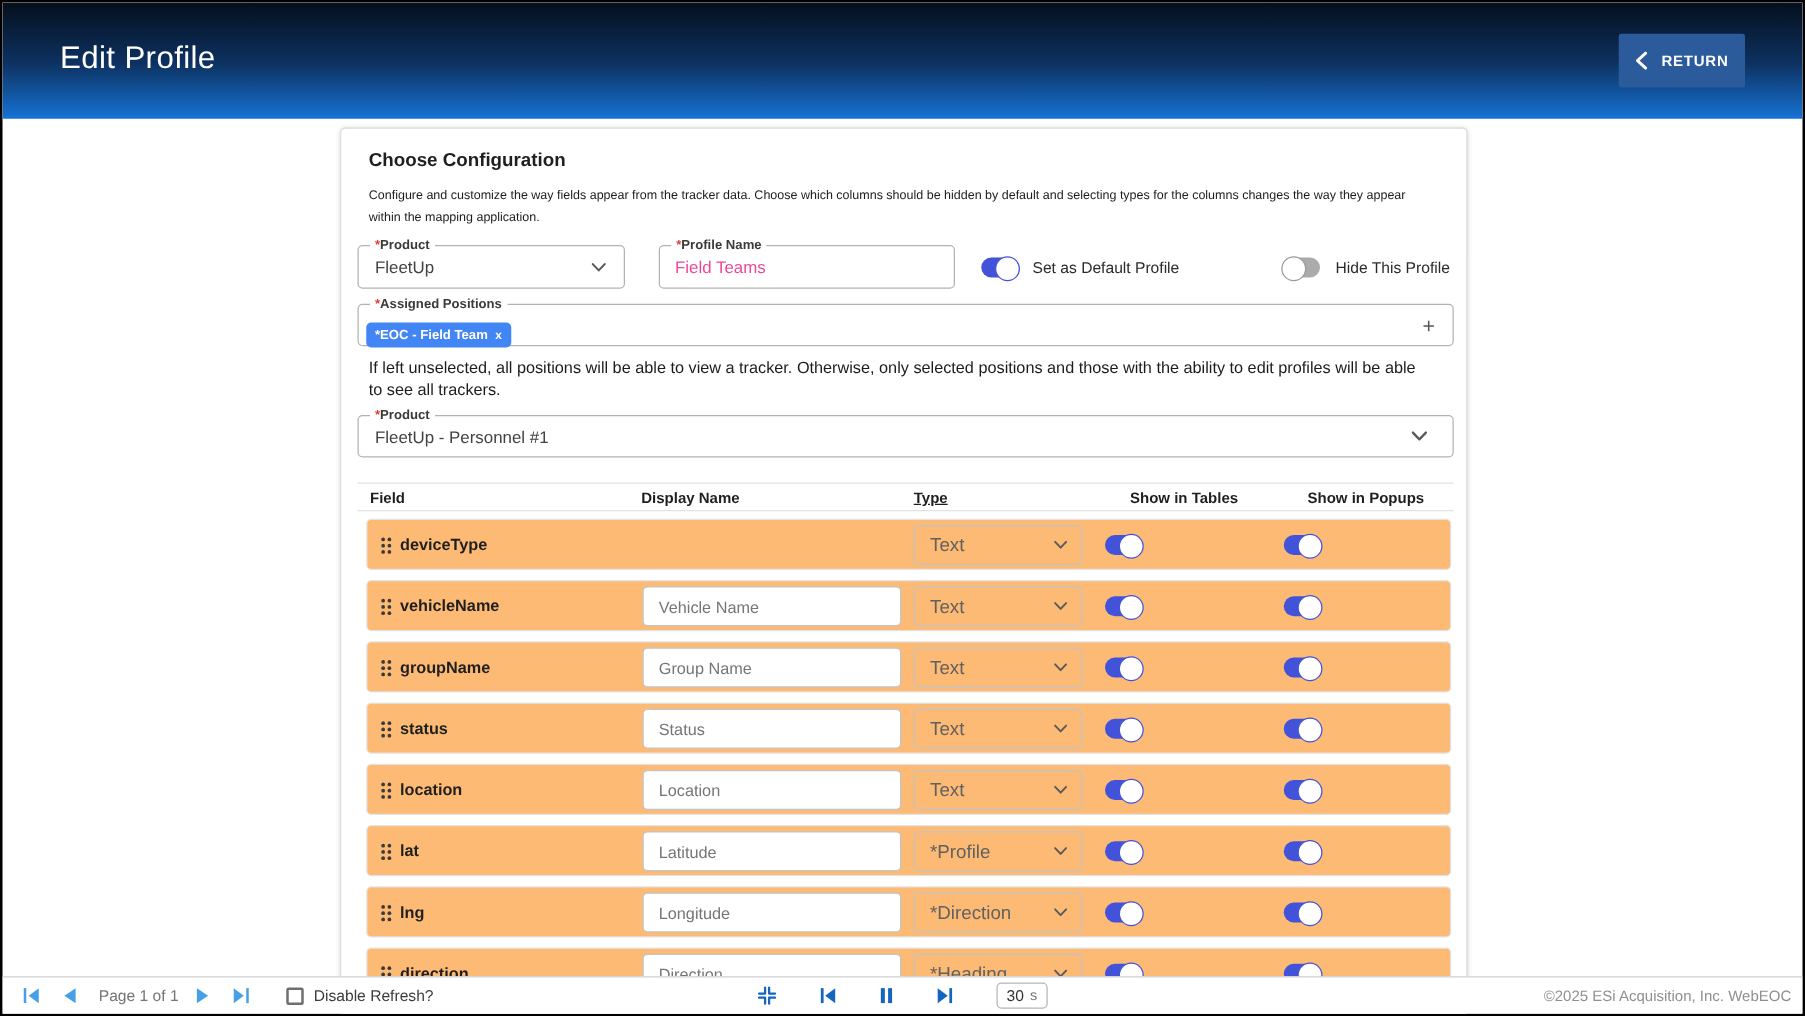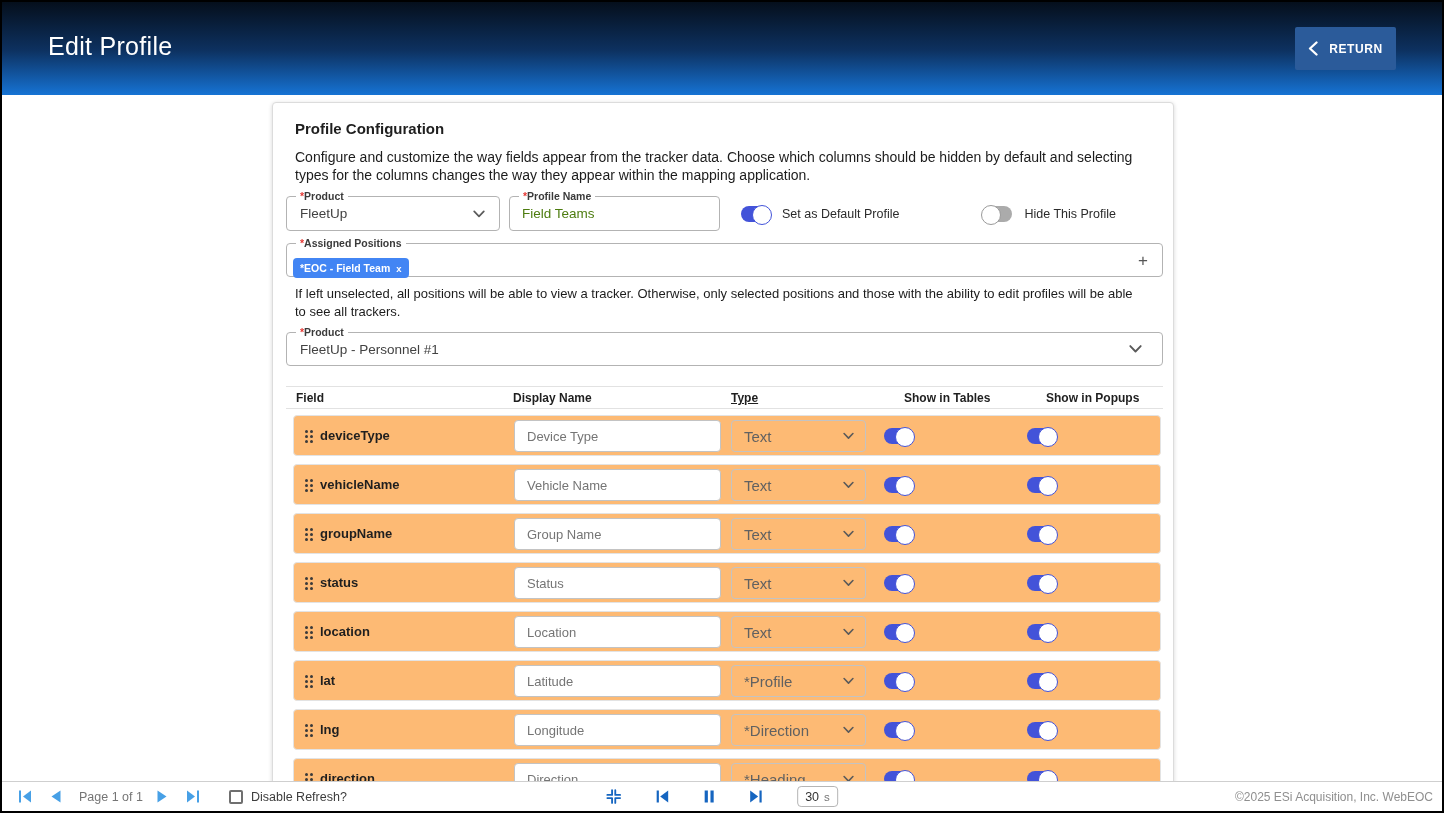--- a/index.html
+++ b/index.html
@@ -14,35 +14,35 @@
   .page-title { position: absolute; left: 46px; top: 30px; color: #fff; font-size: 25px; font-weight: 400; letter-spacing: 0.3px; }
   .return-btn { position: absolute; right: 46px; top: 25px; width: 101px; height: 43px;
     background: #2b5b9a; border: none; border-radius: 2px; color: #fff; font-family: inherit;
     font-size: 12px; font-weight: 700; letter-spacing: 0.6px; display: flex; align-items: center; justify-content: center; gap: 11px; cursor: pointer; }
 
   
   .card { position: absolute; left: 270px; top: 100px; width: 902px; height: 713px;
     background: #fff; border: 1px solid #dcdcdc; border-radius: 4px;
     box-shadow: 0 1px 4px rgba(0,0,0,0.16); overflow: hidden; }
   .card-title { position: absolute; left: 22px; top: 17px; font-size: 15px; font-weight: 700; color: #1f1f1f; }
-  .desc { position: absolute; left: 22px; top: 45px; width: 848px; font-size: 14px; color: #1c1c1c; line-height: 18px; }
+  .desc { position: absolute; left: 22px; top: 45px; width: 848px; font-size: 10px; color: #1c1c1c; line-height: 18px; }
 
   
   .outlined { position: relative; border: 1px solid #b3b3b3; border-radius: 4px; background: #fff; }
   .flabel { position: absolute; top: -7px; left: 9px; background: #fff; padding: 0 4px;
     font-size: 10.5px; font-weight: 700; color: #3a3a3a; line-height: 12px; white-space: nowrap; }
   .req { color: #e53935; }
   .ctl-val { font-size: 13.5px; color: #424242; text-align: center; }
   .dd-icon { position: absolute; right: 14px; top: 50%; transform: translateY(-50%); display: flex; }
 
   .form-row1 { position: absolute; left: 13px; top: 93px; height: 35px; display: flex; align-items: center; }
   .product-select { width: 214px; height: 35px; display: flex; align-items: center; padding: 0 30px 0 13px; cursor: pointer; }
-  .pname { margin-left: 9px; width: 211px; height: 35px; }
+  .pname { margin-left: 27px; width: 237px; height: 35px; }
   .pname input { width: 100%; height: 100%; border: none; outline: none; background: transparent;
-    padding: 0 12px; font-family: inherit; font-size: 13.5px; color: #4d7c0f; }
+    padding: 0 12px; font-family: inherit; font-size: 13.5px; color: #ec4899; }
 
   
   .switch { position: relative; display: inline-block; width: 29px; height: 16px; border-radius: 9px; cursor: pointer; flex: none; }
   .switch.on { background: #4353d9; }
   .switch.on::after { content: ""; position: absolute; right: -2px; top: -1px; width: 18px; height: 18px;
     background: #fff; border: 1.6px solid #4353d9; border-radius: 50%; }
   .switch.off { background: #ababab; }
   .switch.off::after { content: ""; position: absolute; left: -2px; top: -1px; width: 18px; height: 18px;
     background: #fff; border: 1.6px solid #9a9a9a; border-radius: 50%; }
   .tog-label { font-size: 12.5px; font-weight: 500; color: #2b2b2b; margin-left: 12px; white-space: nowrap; }
@@ -112,21 +112,21 @@
       <span style="display:flex;">
         <svg width="10" height="15" viewBox="0 0 10 15">
             <path d="M8.5 1.5 L2 7.5 L8.5 13.5" fill="none" stroke="#fff" stroke-width="2.3" stroke-linecap="round" stroke-linejoin="round"></path>
           </svg>
       </span>
       <span>RETURN</span>
     </button>
   </header>
 
   <section class="card">
-    <h2 class="card-title">Profile Configuration</h2>
+    <h2 class="card-title">Choose Configuration</h2>
     <p class="desc">Configure and customize the way fields appear from the tracker data. Choose which columns should be hidden by default and selecting types for the columns changes the way they appear within the mapping application.</p>
 
     <div class="form-row1">
       <div class="outlined product-select">
         <span class="flabel"><span class="req">*</span><span>Product</span></span>
         <span class="ctl-val">FleetUp</span>
         <span class="dd-icon">
           <svg width="12" height="8" viewBox="0 0 12 8">
               <path d="M1.2 1.3 L6 6.3 L10.8 1.3" fill="none" stroke="#5a5a5a" stroke-width="1.7" stroke-linecap="round" stroke-linejoin="round"></path>
             </svg>
@@ -177,21 +177,20 @@
           <svg width="10" height="15" viewBox="0 0 10 15">
             <circle cx="2.5" cy="2.5" r="1.5" fill="#3a3a3a"></circle>
               <circle cx="7.5" cy="2.5" r="1.5" fill="#3a3a3a"></circle>
             <circle cx="2.5" cy="7.5" r="1.5" fill="#3a3a3a"></circle>
               <circle cx="7.5" cy="7.5" r="1.5" fill="#3a3a3a"></circle>
             <circle cx="2.5" cy="12.5" r="1.5" fill="#3a3a3a"></circle>
               <circle cx="7.5" cy="12.5" r="1.5" fill="#3a3a3a"></circle>
           </svg>
         </span>
         <span class="fname">deviceType</span>
-        <input class="dinput" value="Device Type" style="">
         <div class="tselect">
           <span>Text</span>
           <span class="dd-icon" style="right:11px;">
             <svg width="11" height="8" viewBox="0 0 12 8">
                 <path d="M1.2 1.3 L6 6.3 L10.8 1.3" fill="none" stroke="#5a5a5a" stroke-width="1.7" stroke-linecap="round" stroke-linejoin="round"></path>
               </svg>
           </span>
         </div>
         <span class="switch on sw-tab"></span>
         <span class="switch on sw-pop"></span>

